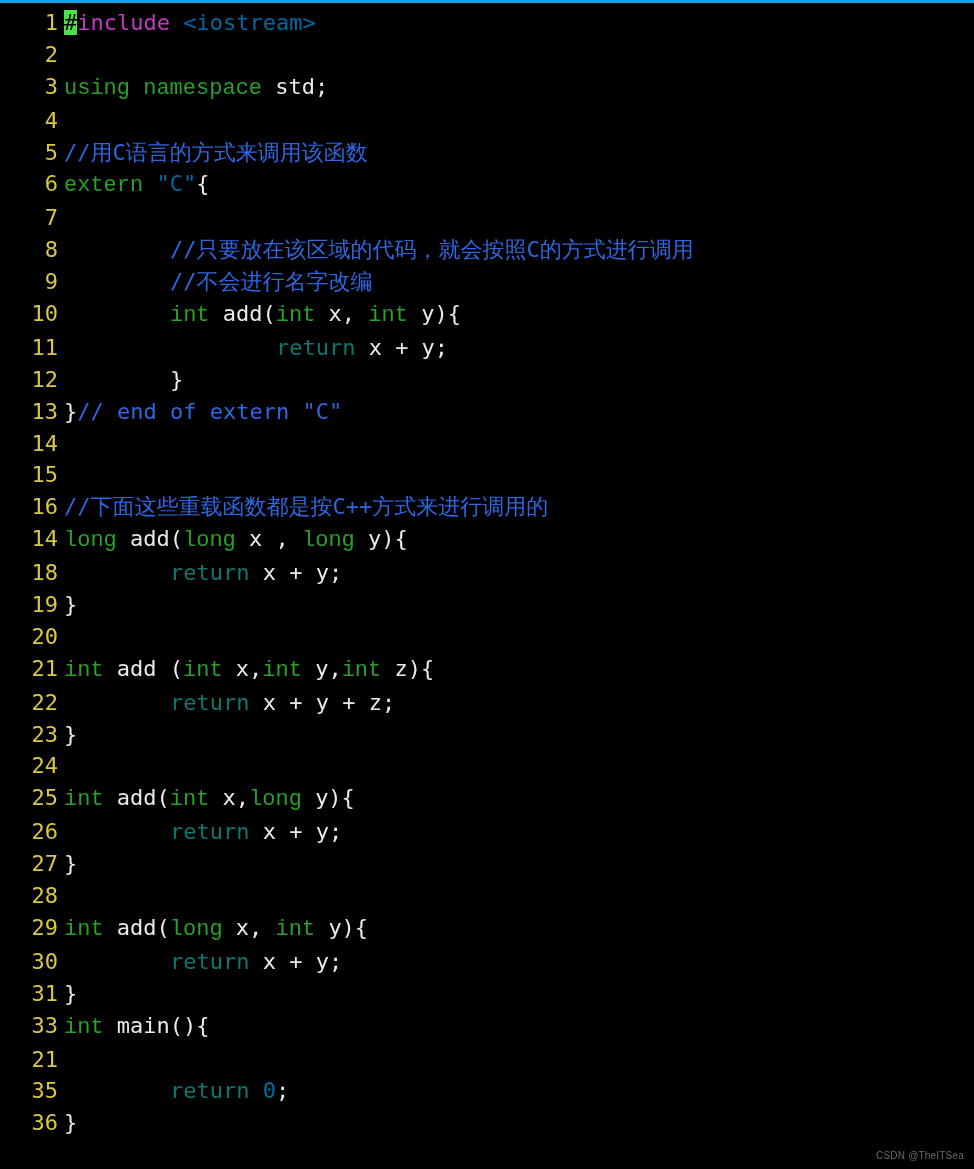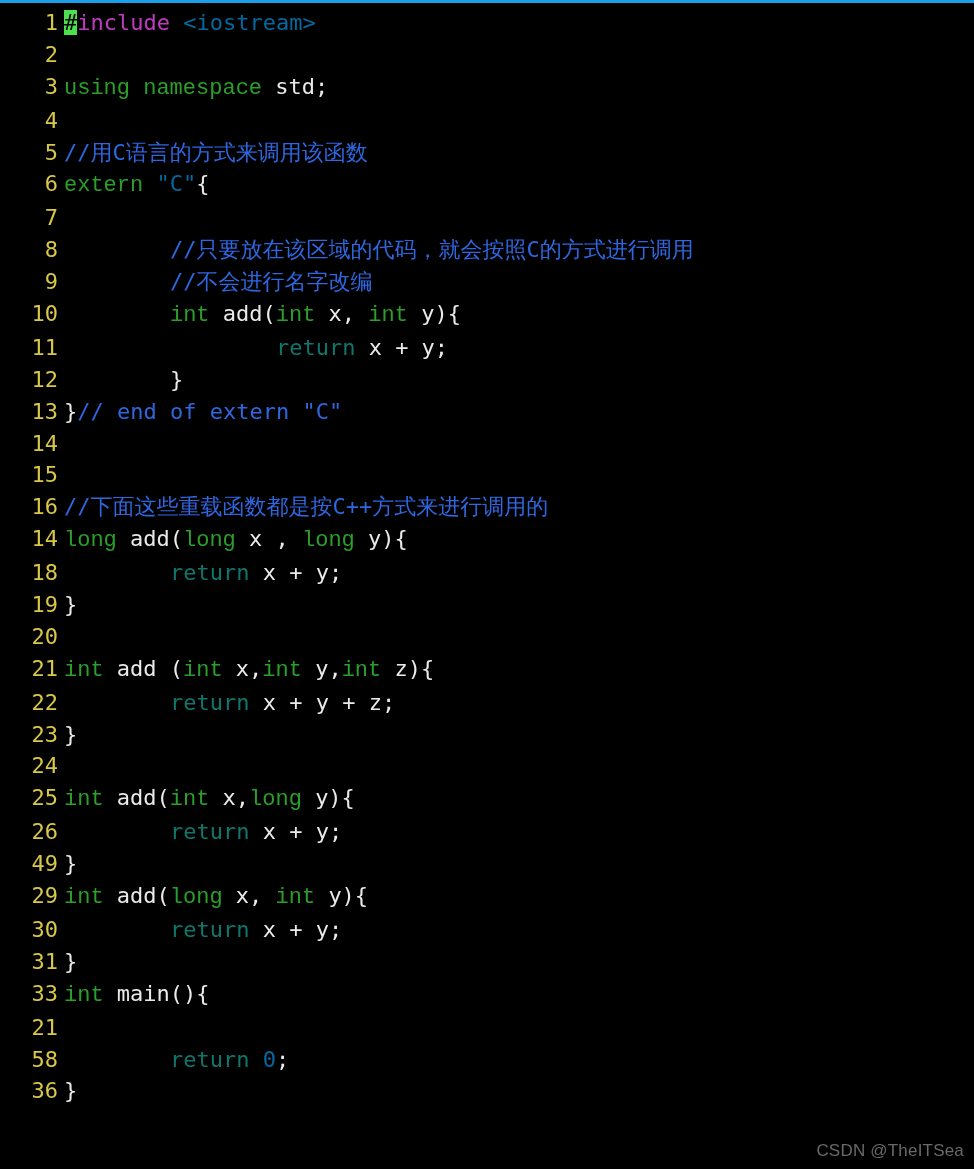--- a/index.html
+++ b/index.html
@@ -47,21 +47,21 @@
   .c-white   { color: #EAEAEA; }
   .c-green   { color: #2AA02A; font-family: Liberation Mono, monospace; }
   .c-blue    { color: #2E67E0; }
   .c-yellow  { color: #0f766e; }
   .watermark {
     position: absolute;
     bottom: 8px;
     right: 10px;
     color: #8c8c8c;
     font-family: Arial, sans-serif;
-    font-size: 17px;
+    font-size: 10px;
     opacity: 0.75;
     letter-spacing: 0.2px;
   }
 </style>
 </head>
 <body>
 
 <div class="topbar"></div>
 
 <div class="editor" id="editor">
@@ -84,23 +84,24 @@
     <div class="row"><span class="ln">14</span><span class="code"><span class="c-green">long </span><span class="c-white">add(</span><span class="c-green">long </span><span class="c-white">x , </span><span class="c-green">long </span><span class="c-white">y){</span></span></div>
     <div class="row"><span class="ln">18</span><span class="code"><span class="c-white">        </span><span class="c-yellow">return </span><span class="c-white">x + y;</span></span></div>
     <div class="row"><span class="ln">19</span><span class="code"><span class="c-white">}</span></span></div>
     <div class="row"><span class="ln">20</span><span class="code"><span class="c-white"></span></span></div>
     <div class="row"><span class="ln">21</span><span class="code"><span class="c-green">int </span><span class="c-white">add (</span><span class="c-green">int </span><span class="c-white">x,</span><span class="c-green">int </span><span class="c-white">y,</span><span class="c-green">int </span><span class="c-white">z){</span></span></div>
     <div class="row"><span class="ln">22</span><span class="code"><span class="c-white">        </span><span class="c-yellow">return </span><span class="c-white">x + y + z;</span></span></div>
     <div class="row"><span class="ln">23</span><span class="code"><span class="c-white">}</span></span></div>
     <div class="row"><span class="ln">24</span><span class="code"><span class="c-white"></span></span></div>
     <div class="row"><span class="ln">25</span><span class="code"><span class="c-green">int </span><span class="c-white">add(</span><span class="c-green">int </span><span class="c-white">x,</span><span class="c-green">long </span><span class="c-white">y){</span></span></div>
     <div class="row"><span class="ln">26</span><span class="code"><span class="c-white">        </span><span class="c-yellow">return </span><span class="c-white">x + y;</span></span></div>
-    <div class="row"><span class="ln">49</span><span class="code"><span class="c-white">}</span></span></div>
+    <div class="row"><span class="ln">27</span><span class="code"><span class="c-white">}</span></span></div>
+    <div class="row"><span class="ln">28</span><span class="code"><span class="c-white"></span></span></div>
     <div class="row"><span class="ln">29</span><span class="code"><span class="c-green">int </span><span class="c-white">add(</span><span class="c-green">long </span><span class="c-white">x, </span><span class="c-green">int </span><span class="c-white">y){</span></span></div>
     <div class="row"><span class="ln">30</span><span class="code"><span class="c-white">        </span><span class="c-yellow">return </span><span class="c-white">x + y;</span></span></div>
     <div class="row"><span class="ln">31</span><span class="code"><span class="c-white">}</span></span></div>
     <div class="row"><span class="ln">33</span><span class="code"><span class="c-green">int </span><span class="c-white">main(){</span></span></div>
     <div class="row"><span class="ln">21</span><span class="code"><span class="c-white"></span></span></div>
-    <div class="row"><span class="ln">58</span><span class="code"><span class="c-white">        </span><span class="c-yellow">return </span><span class="c-red">0</span><span class="c-white">;</span></span></div>
+    <div class="row"><span class="ln">35</span><span class="code"><span class="c-white">        </span><span class="c-yellow">return </span><span class="c-red">0</span><span class="c-white">;</span></span></div>
     <div class="row"><span class="ln">36</span><span class="code"><span class="c-white">}</span></span></div>
   </div>
 
 <div class="watermark">CSDN @TheITSea</div>
 
 </body></html>

